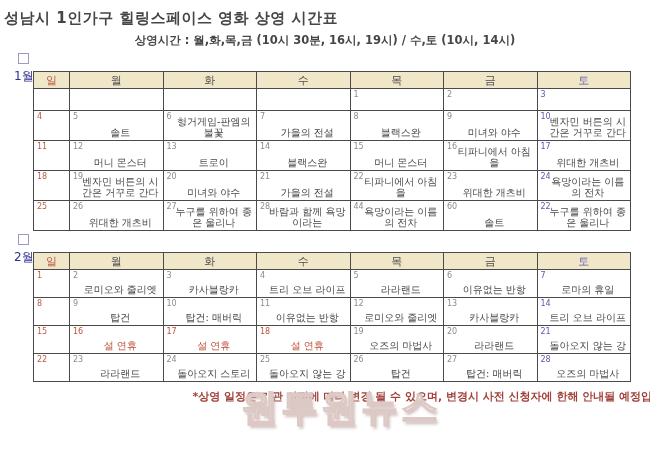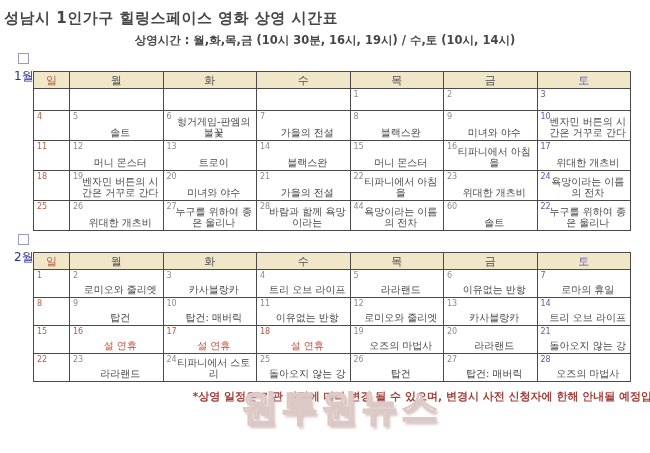--- a/index.html
+++ b/index.html
@@ -323,21 +323,21 @@
         <tr>
           <td>
             <span class="date sun">22</span>
           </td>
           <td>
             <span class="date wd">23</span>
             <div class="movie">라라랜드</div>
           </td>
           <td>
             <span class="date wd">24</span>
-            <div class="movie">티파니에서 스토리</div>
+            <div class="movie">돌아오지 스토리</div>
           </td>
           <td>
             <span class="date wd">25</span>
             <div class="movie">돌아오지 않는 강</div>
           </td>
           <td>
             <span class="date wd">26</span>
             <div class="movie">탑건</div>
           </td>
           <td>

